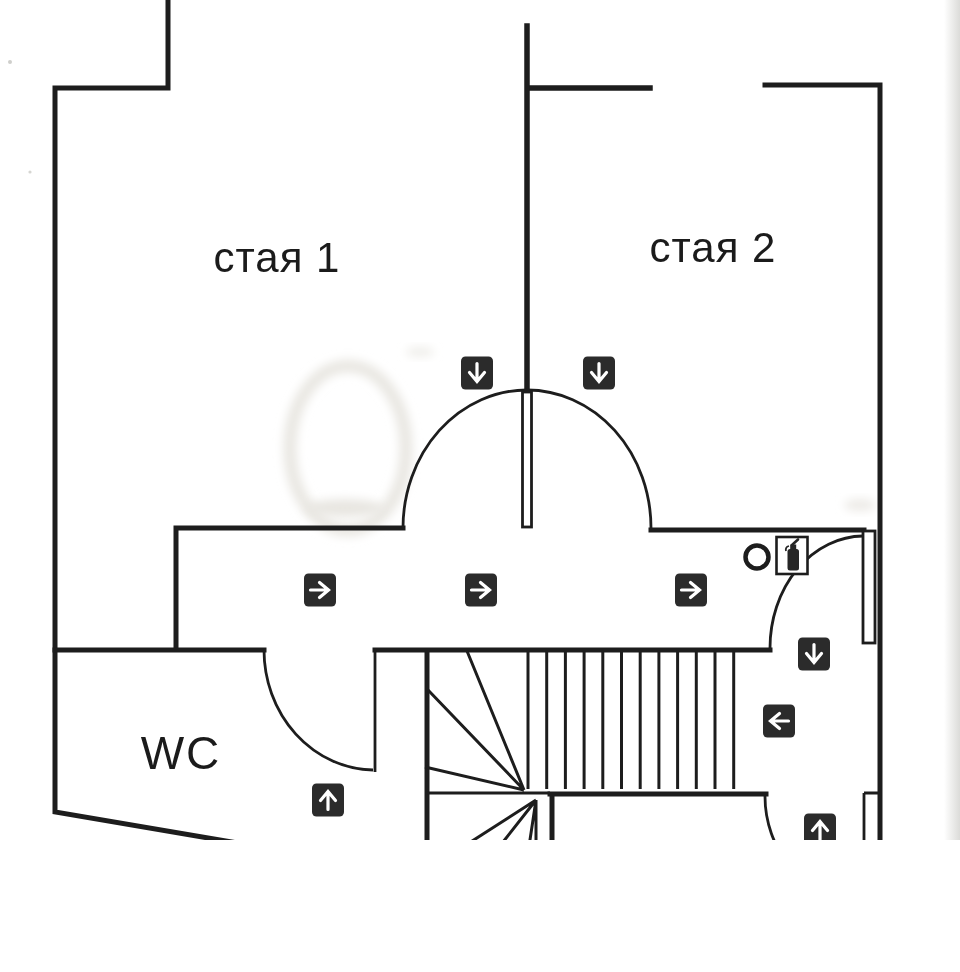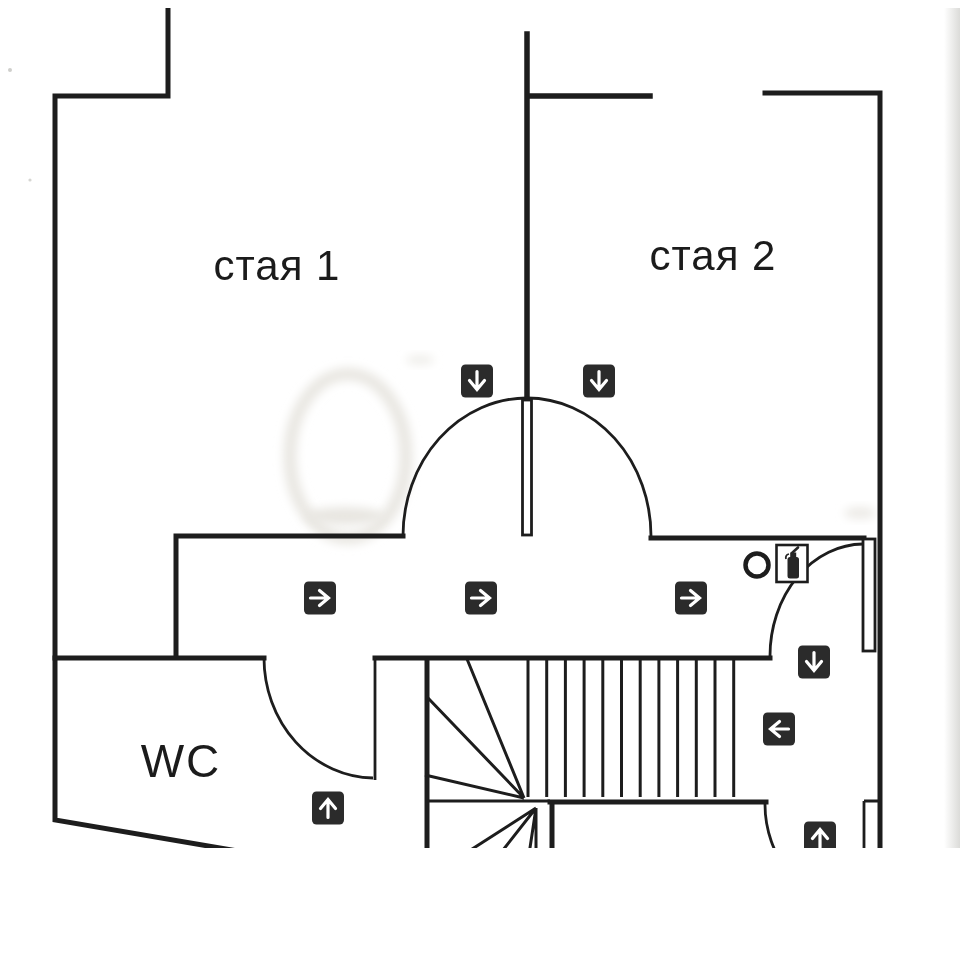--- a/index.html
+++ b/index.html
@@ -1,19 +1,18 @@
 <!DOCTYPE html>
 <html><head>
 <meta charset="utf-8">
 <style>
   html,body{margin:0;padding:0;background:#ffffff;}
   .page{
     position:relative;width:960px;height:840px;background:#ffffff;overflow:hidden;
     font-family:"Liberation Sans",sans-serif;
-    margin-top:8px;
   }
   svg text{font-family:"Liberation Sans",sans-serif;fill:#1b1b1b;}
   .room-label{font-size:42px;letter-spacing:1px;}
   .wc-label{font-size:46px;letter-spacing:2px;}
   .wall{stroke:#1d1d1d;stroke-width:5;fill:none;stroke-linecap:square;stroke-linejoin:miter;}
   .wall-mid{stroke:#1d1d1d;stroke-width:5.5;fill:none;stroke-linecap:square;}
   .door-thin{stroke:#1d1d1d;stroke-width:2.8;fill:none;}
   .door-leaf{fill:#ffffff;stroke:#1d1d1d;stroke-width:2.8;}
   .stair-line{stroke:#1d1d1d;stroke-width:3;fill:none;stroke-linecap:butt;}
   .artifact{pointer-events:none;}

